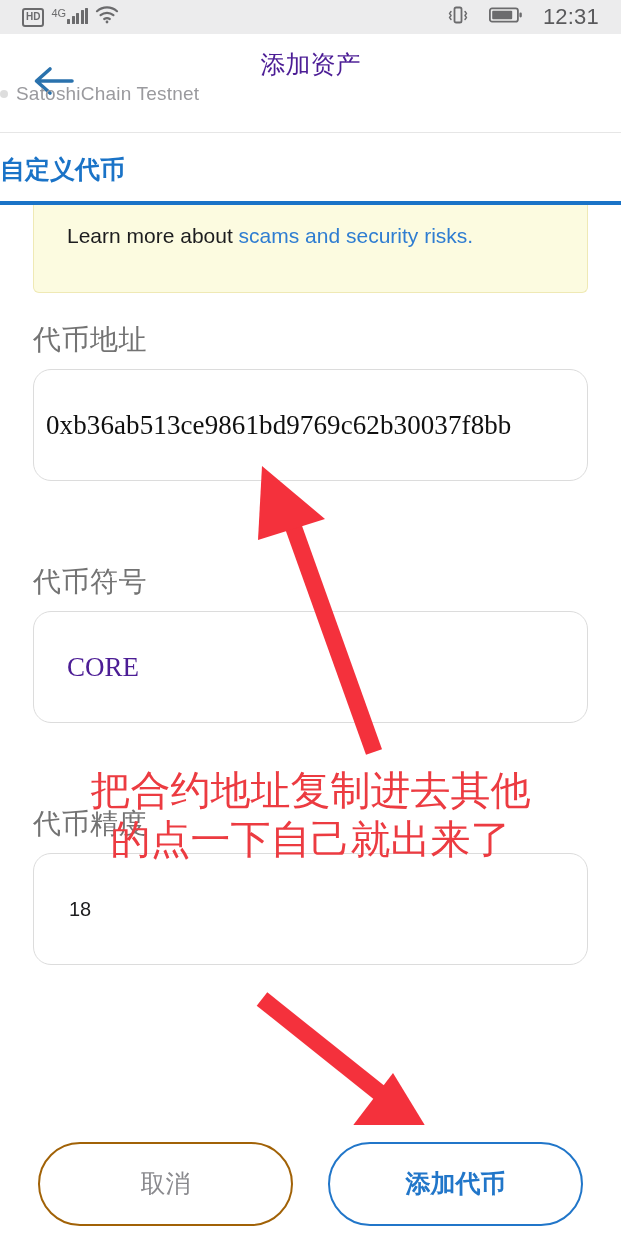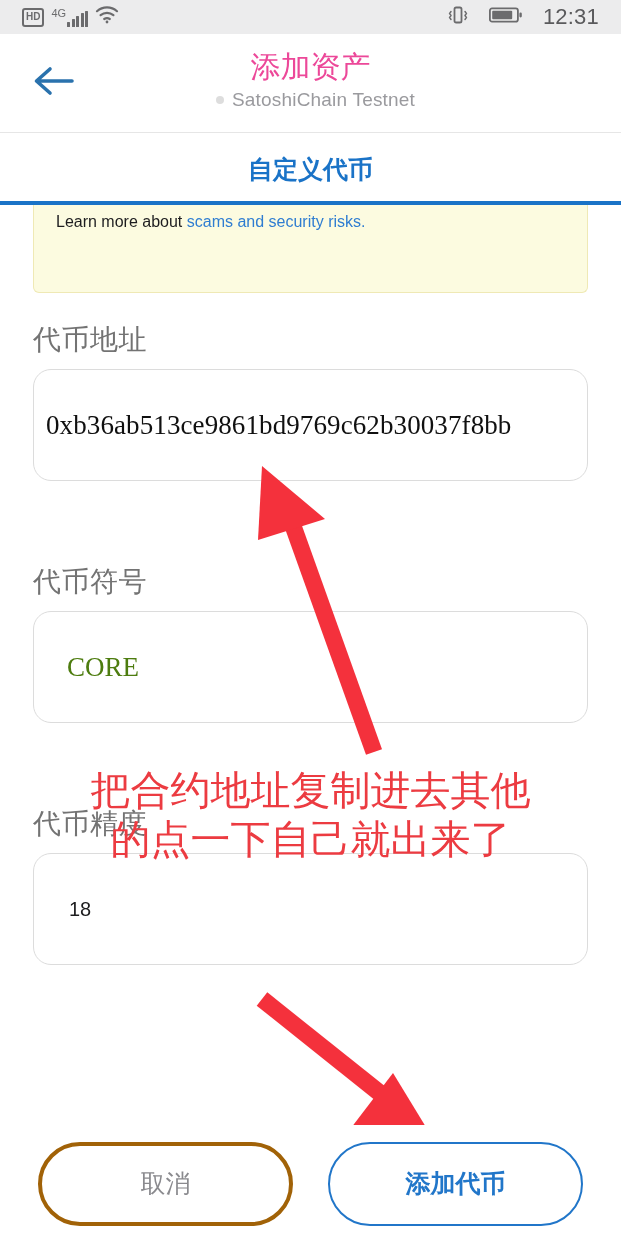--- a/index.html
+++ b/index.html
@@ -36,21 +36,21 @@
   .hd-badge {
     border: 2px solid #6b6b6d;
     border-radius: 3px;
     font-size: 10px;
     font-weight: bold;
     line-height: 1;
     padding: 2px 2px 3px 2px;
     letter-spacing: 0px;
     color: #6b6b6d;
   }
-  .net-wrap { display: flex; align-items: flex-end; gap: 1px; }
+  .net-wrap { display: flex; align-items: flex-start; gap: 1px; }
   .net-g {
     font-size: 11px;
     line-height: 1;
     margin-bottom: 8px;
     color: #6b6b6d;
   }
   .bars { display: flex; align-items: flex-end; gap: 1.5px; height: 16px; }
   .bars i { display:block; width: 3px; background: #6b6b6d; border-radius: .5px; }
   .bars i:nth-child(1){height:5px}
   .bars i:nth-child(2){height:8px}
@@ -73,50 +73,48 @@
     transform: translateY(-50%);
     width: 50px; height: 46px;
     display: flex; align-items: center; justify-content: center;
   }
   .title-block {
     position: absolute;
     left: 0; right: 0; top: 16px;
     text-align: center;
   }
   .page-title {
-    font-size: 30px;
-    color: #ec4899;
+    font-size: 25px;
+    color: #4c1d95;
     line-height: 1.15;
     font-weight: 400;
   }
   .subtitle-row {
     margin-top: 4px;
     display: flex;
     align-items: center;
-    justify-content: center;
     gap: 8px;
-    margin-left: 10px;
   }
   .net-dot {
     width: 8px; height: 8px; border-radius: 50%;
     background: #dddddd;
   }
   .subtitle {
     font-size: 19px;
     color: #9a9a9e;
     letter-spacing: .2px;
   }
 
   
   .tabs {
     height: 72px;
     background: #fff;
     display: flex;
     align-items: center;
-    justify-content: center;
+    justify-content: flex-start;
     position: relative;
   }
   .tab-active {
     font-size: 25px;
     font-weight: bold;
     color: #1a73c7;
   }
   .tab-underline {
     position: absolute;
     left: 0; right: 0; bottom: 0;
@@ -134,24 +132,24 @@
     margin-top: 0;
     background: #fcfbe0;
     border: 1px solid #efe9b5;
     border-top: none;
     border-radius: 0 0 6px 6px;
     padding: 6px 22px 20px 22px;
     box-sizing: border-box;
     min-height: 88px;
   }
   .warn-text {
-    font-size: 16px;
+    font-size: 21px;
     line-height: 1.32;
     color: #1d1d1f;
-    margin: 0;
+    margin: 11px;
   }
   .warn-link { color: #2f7dd1; }
 
   .field { margin-top: 30px; }
   .field-label {
     font-size: 28px;
     color: #737373;
     margin-bottom: 10px;
     letter-spacing: .5px;
   }
@@ -168,21 +166,21 @@
   .field-value-mono {
     font-family: "Liberation Serif", "DejaVu Serif", serif;
     font-size: 27px;
     color: #101010;
     letter-spacing: .1px;
     white-space: nowrap;
   }
   .field-value-sym {
     font-family: "Liberation Serif", "DejaVu Serif", serif;
     font-size: 27px;
-    color: #4d7c0f;
+    color: #4c1d95;
     padding-left: 21px;
   }
   .field-value-num {
     font-size: 20px;
     color: #1d1d1f;
     padding-left: 23px;
   }
 
   .field-address { margin-top: 28px; }
   .field-symbol  { margin-top: 82px; }
@@ -220,21 +218,21 @@
     height: 84px;
     border-radius: 42px;
     display: flex;
     align-items: center;
     justify-content: center;
     font-size: 25px;
     box-sizing: border-box;
     background: #fff;
   }
   .btn-cancel {
-    border: 4px solid #a16207;
+    border: 2px solid #a16207;
     color: #8a8a8e;
   }
   .btn-add {
     border: 2px solid #2176c9;
     color: #2176c9;
     font-weight: bold;
   }
 
   
   .arrows {

